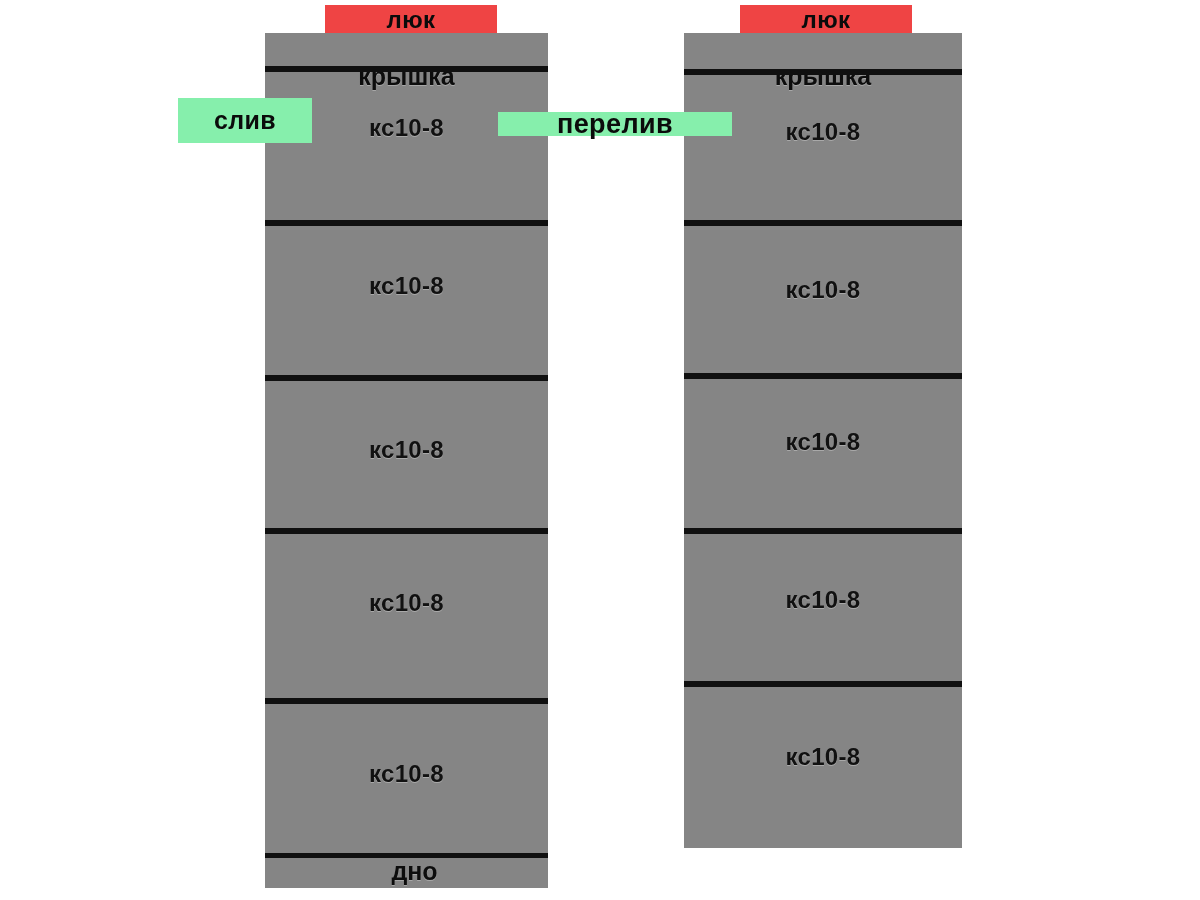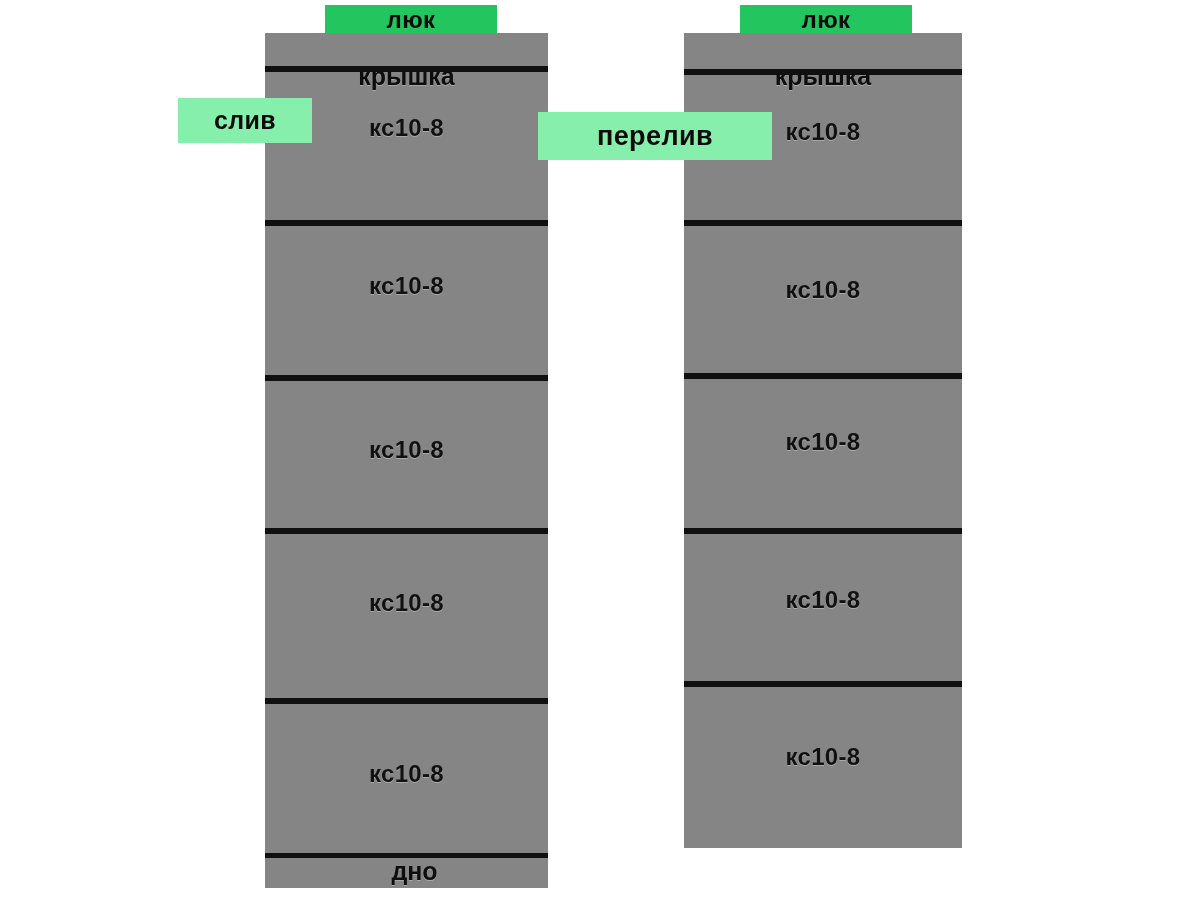--- a/index.html
+++ b/index.html
@@ -59,21 +59,21 @@
     font-weight:bold;
     font-size:25px;
     white-space:nowrap;
     text-shadow:0 1px 0 rgba(255,255,255,.28);
     margin-left:8px;
   }
 
   
   .hatch{
     position:absolute;
-    background:#22c55e;
+    background:#ef4444;
     display:flex;
     align-items:center;
     justify-content:center;
     color:#0b0b0b;
     font-weight:bold;
     font-size:24px;
     letter-spacing:.4px;
   }
   .hatch.left{left:325px;top:5px;width:172px;height:30px;}
   .hatch.right{left:740px;top:5px;width:172px;height:30px;}
@@ -84,21 +84,21 @@
     background:#86efac;
     display:flex;
     align-items:center;
     justify-content:center;
     color:#0b0b0b;
     font-weight:bold;
     font-size:25px;
     letter-spacing:.4px;
   }
   .pipe.drain{left:178px;top:98px;width:134px;height:45px;}
-  .pipe.overflow{left:498px;top:112px;width:234px;height:48px;font-size:27px;margin-left:40px;}
+  .pipe.overflow{left:498px;top:112px;width:234px;height:24px;font-size:27px;}
 </style>
 </head>
 <body>
 
 <div id="diagram">
 
   <div class="hatch left">
     <span>люк</span>
   </div>
 

